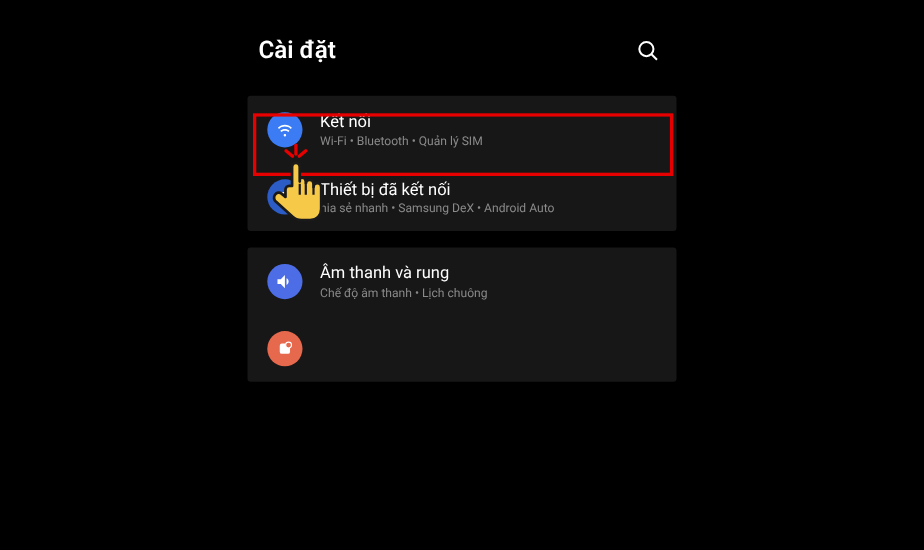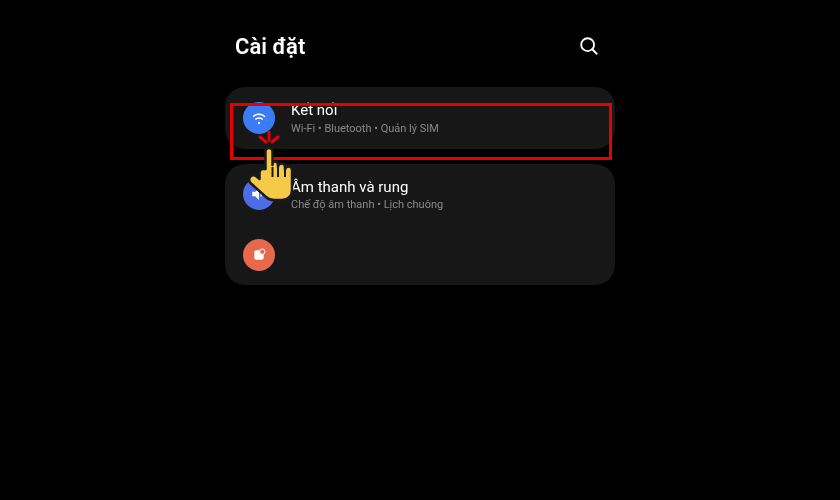--- a/index.html
+++ b/index.html
@@ -33,21 +33,21 @@
     .search-btn {
       width: 32px;
       height: 32px;
       display: flex;
       align-items: center;
       justify-content: center;
       cursor: pointer;
     }
     .section-card {
       background: #171717;
-      border-radius: 20px;
+      border-radius: 3px;
       margin-bottom: 15px;
       overflow: hidden;
     }
     .settings-item {
       display: flex;
       align-items: center;
       padding: 14px 18px;
       cursor: pointer;
       position: relative;
     }
@@ -111,20 +111,32 @@
       <div class="item-icon icon-blue">
         <svg width="18" height="18" viewBox="0 0 24 24" fill="#fff">
           <path d="M12 20c.8 0 1.5-.7 1.5-1.5S12.8 17 12 17s-1.5.7-1.5 1.5S11.2 20 12 20zm-4.2-5.3c1.1-1.1 2.6-1.7 4.2-1.7s3.1.6 4.2 1.7l1.4-1.4C16 11.7 14.1 11 12 11s-4 .7-5.6 2.3l1.4 1.4zM3.5 9.5l1.4 1.4C6.8 9 9.3 8 12 8s5.2 1 7.1 2.9l1.4-1.4C18.2 7.2 15.2 6 12 6S5.8 7.2 3.5 9.5z"></path>
         </svg>
       </div>
       <div class="item-text">
         <div class="item-title">Kết nối</div>
         <div class="item-subtitle">Wi-Fi • Bluetooth • Quản lý SIM</div>
       </div>
     </div>
+    <div class="settings-item">
+      <div class="item-icon icon-darkblue">
+        <svg width="18" height="18" viewBox="0 0 24 24" fill="#fff">
+          <rect x="4" y="6" width="12" height="9" rx="1"></rect>
+          <rect x="14" y="9" width="6" height="10" rx="1"></rect>
+        </svg>
+      </div>
+      <div class="item-text">
+        <div class="item-title">Thiết bị đã kết nối</div>
+        <div class="item-subtitle">hia sẻ nhanh • Samsung DeX • Android Auto</div>
+      </div>
+    </div>
   </div>
 
   <div class="section-card">
     <div class="settings-item">
       <div class="item-icon icon-lightblue">
         <svg width="18" height="18" viewBox="0 0 24 24" fill="#fff">
           <path d="M3 9v6h4l5 5V4L7 9H3zm13.5 3c0-1.8-1-3.3-2.5-4v8c1.5-.7 2.5-2.2 2.5-4z"></path>
         </svg>
       </div>
       <div class="item-text">

